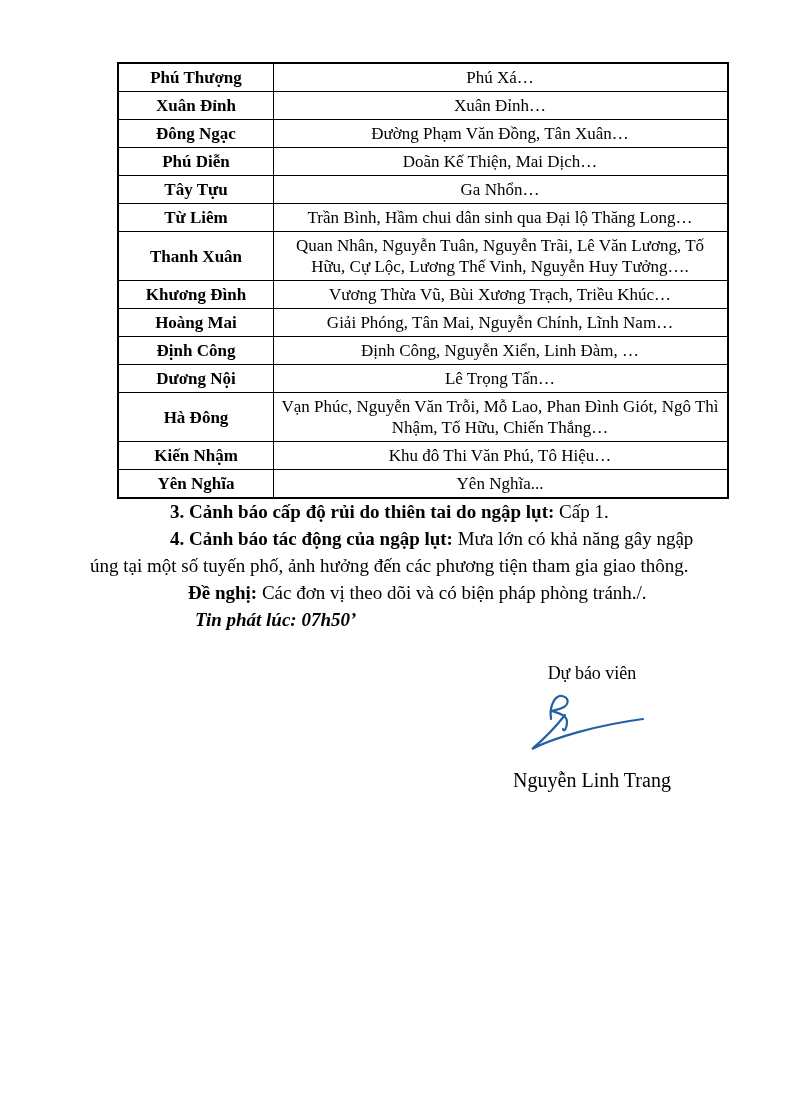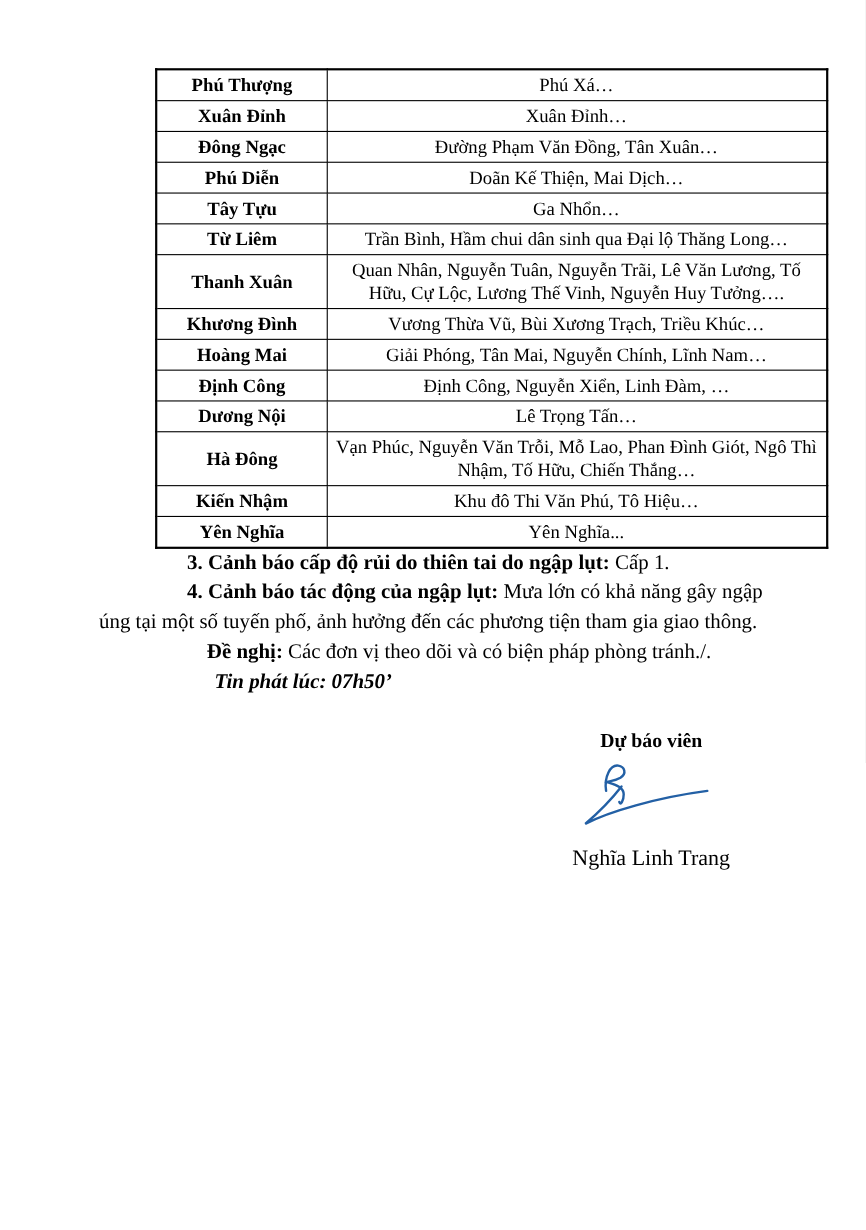--- a/index.html
+++ b/index.html
@@ -16,21 +16,20 @@
 
   
   table.district-table {
     position: absolute;
     top: 62px;
     left: 117px;
     width: 612px;
     border-collapse: collapse;
     border: 2px solid #000;
     table-layout: fixed;
-    margin-left: 24px;
   }
   table.district-table td {
     border: 1.5px solid #000;
     font-size: 17px;
     line-height: 21px;
     vertical-align: middle;
   }
   td.cell-district {
     width: 146px;
     text-align: center;
@@ -61,21 +60,21 @@
 
   
   .sign-block {
     position: absolute;
     top: 662px;
     left: 462px;
     width: 260px;
     text-align: center;
   }
   .sign-role {
-    font-weight: bold;
+    font-weight: normal;
     font-size: 18px;
     line-height: 22px;
     margin: 0;
     text-align: center;
   }
   .sign-svg {
     display: block;
     margin: 4px 0 0 33px;
     width: 160px;
     height: 80px;
@@ -173,16 +172,16 @@
   </div>
 
   <div class="sign-block">
     <p class="sign-role">Dự báo viên</p>
     <svg class="sign-svg" viewBox="0 0 160 80" xmlns="http://www.w3.org/2000/svg">
       <g fill="none" stroke-width="2.2" stroke-linecap="round" stroke="#2360a5">
         <path d="M 56 31 C 54 18, 60 7, 67 8 C 73 9, 75 15, 69 19 C 64 22, 59 22, 57 23 C 63 25, 72 27, 72 34 C 72 40, 69 45, 68 41"></path>
         <path d="M 70 27 C 63 36, 50 50, 37 61 C 58 50, 102 37, 148 31"></path>
       </g>
     </svg>
-    <p class="sign-name">Nghĩa Linh Trang</p>
+    <p class="sign-name">Nguyễn Linh Trang</p>
   </div>
 
 </div>
 
 </body></html>

